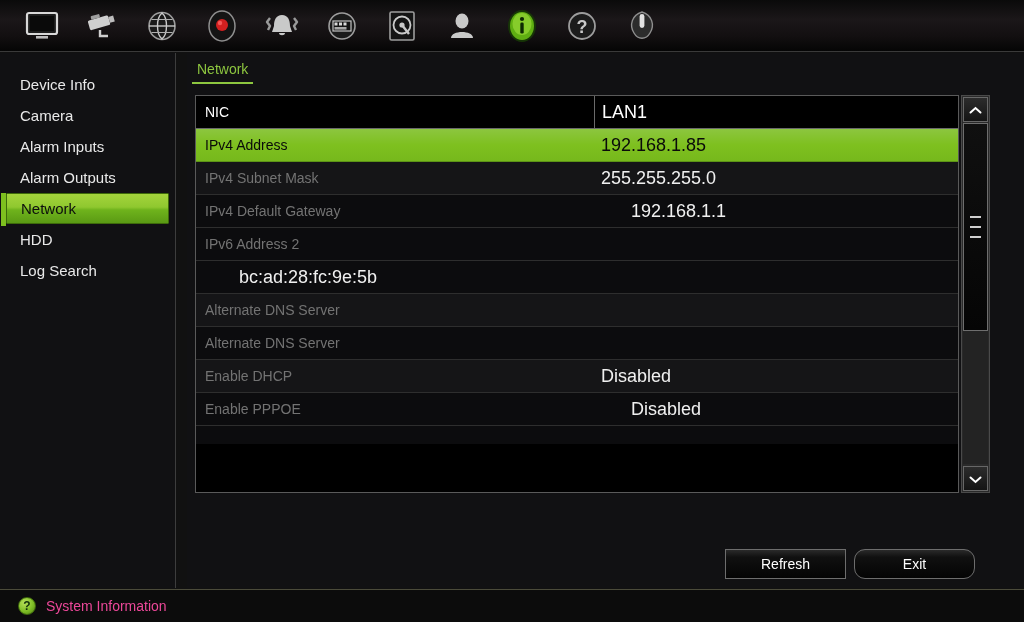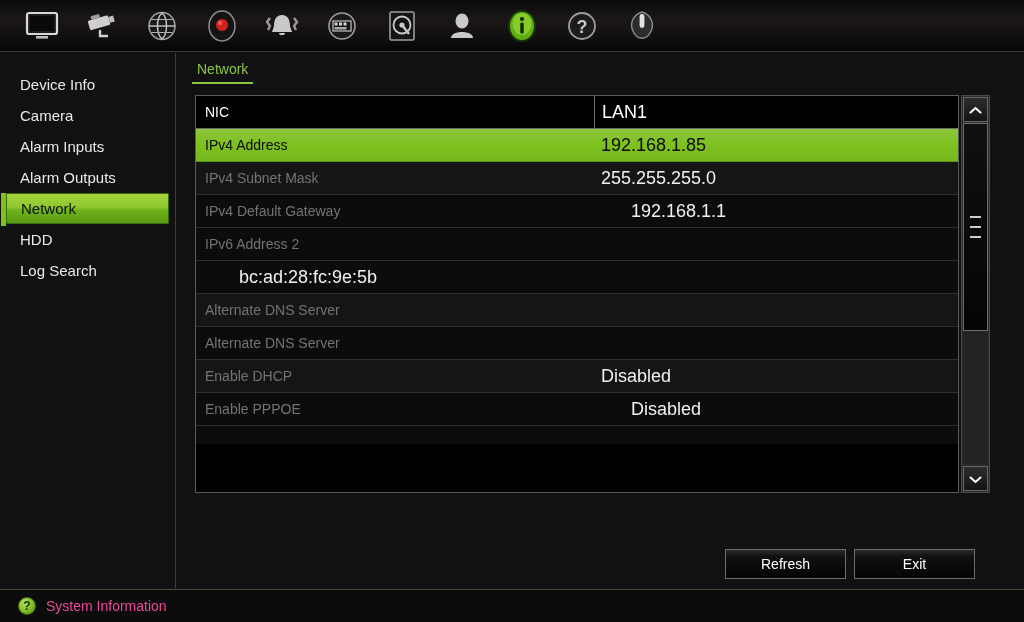--- a/index.html
+++ b/index.html
@@ -242,21 +242,21 @@
     border: 1px solid #6d6d6d;
     box-sizing: border-box;
     display: flex;
     align-items: center;
     justify-content: center;
     font-size: 14px;
     color: #ffffff;
     cursor: pointer;
   }
   .btn-refresh { left: 538px; top: 0; }
-  .btn-exit { left: 667px; top: 0; }
+  .btn-exit { left: 667px; top: 0; border-radius: 11px; }
 
   
   .statusbar {
     position: absolute;
     left: 0; top: 589px;
     width: 1024px;
     height: 33px;
     background: #0c0c0c;
     border-top: 1px solid #4b4b3a;
     box-sizing: border-box;

